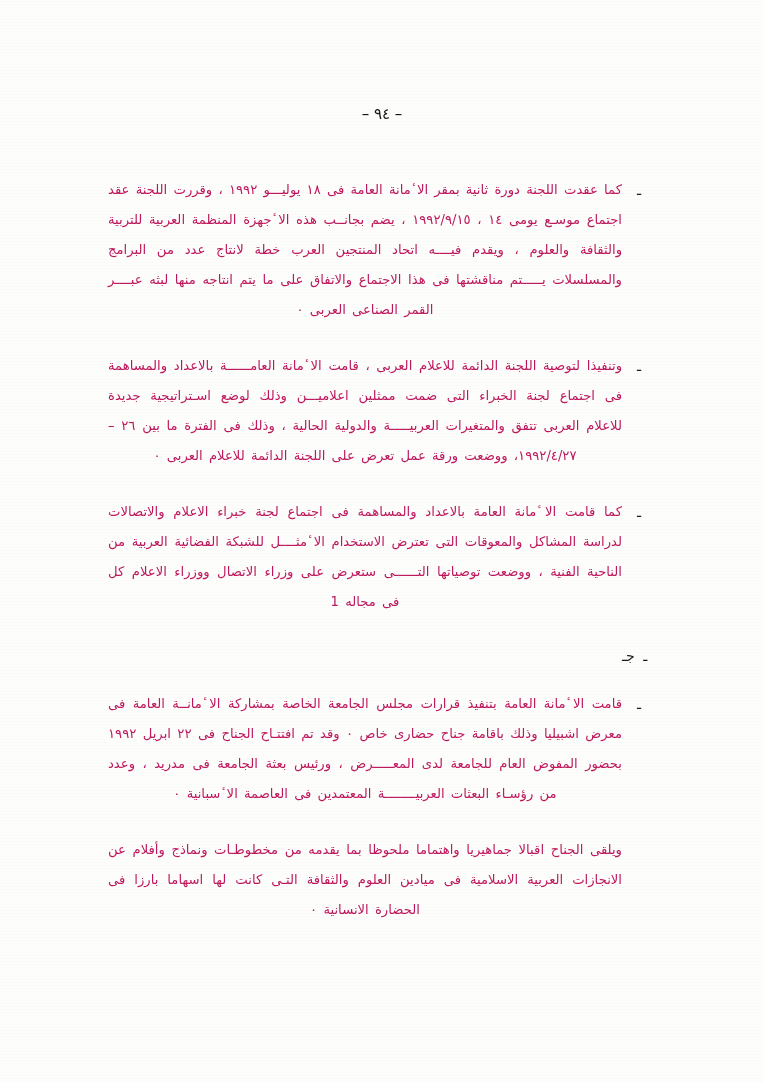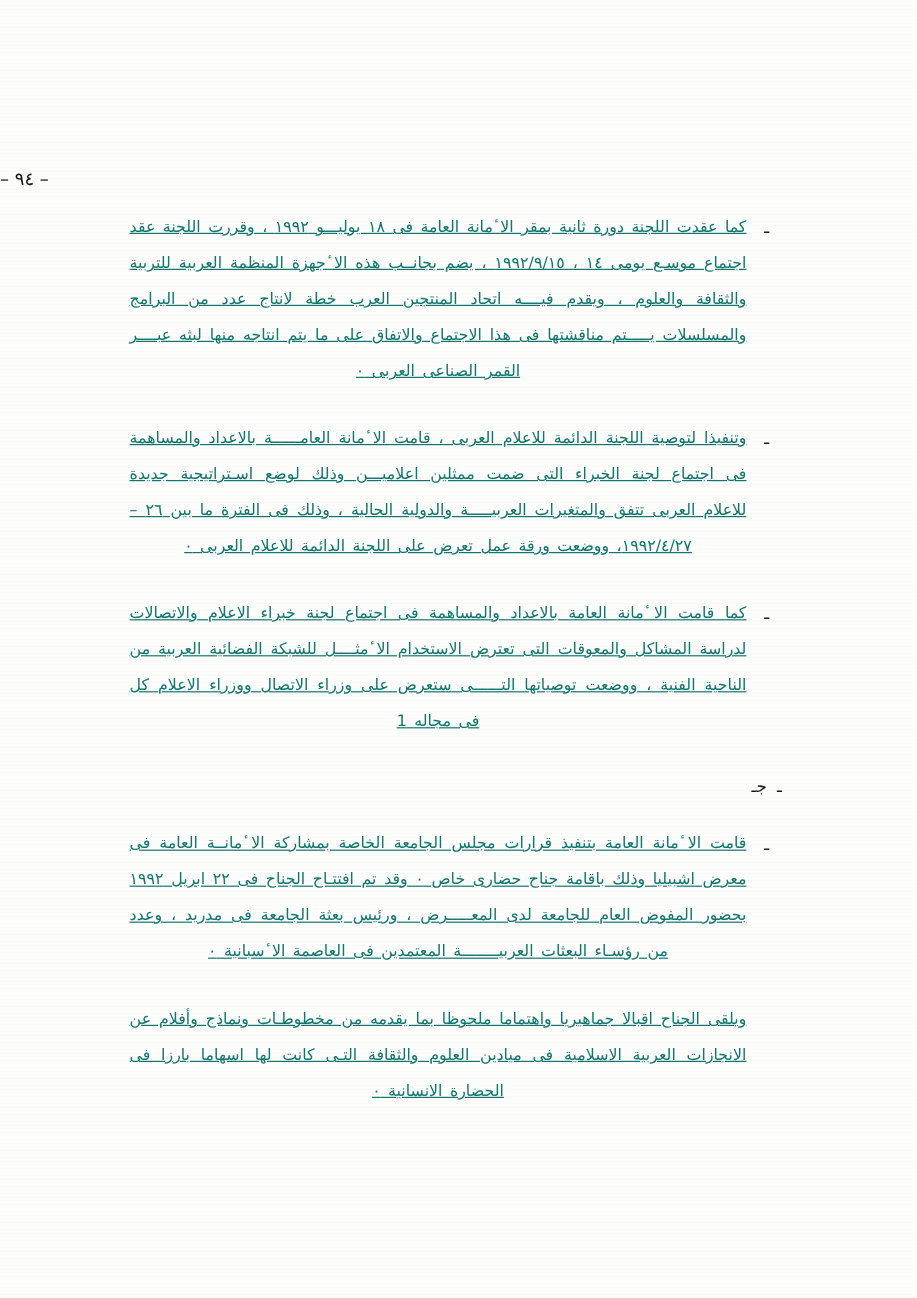--- a/index.html
+++ b/index.html
@@ -16,24 +16,24 @@
   }
   .page {
     position: relative;
     width: 764px;
     height: 1082px;
     background: #fdfdfc;
     box-sizing: border-box;
   }
   .page-number {
     position: absolute;
-    top: 140px;
+    top: 105px;
     left: 0;
     right: 0;
-    text-align: left;
+    text-align: center;
     font-size: 15px;
     letter-spacing: 1px;
     color: #161616;
   }
   .content {
     position: absolute;
     top: 175px;
     right: 108px;
     left: 108px;
   }
@@ -52,36 +52,35 @@
     line-height: 30px;
     color: #1d1d1d;
     user-select: none;
   }
   .para {
     flex: 1 1 auto;
     font-size: 13.2px;
     line-height: 30px;
     text-align: justify;
     text-align-last: center;
-    color: #0f766e;
+    color: #be185d;
     letter-spacing: 0.2px;
     word-spacing: 2px;
-    text-decoration: underline;
   }
   .heading-block {
     display: flex;
     flex-direction: row;
     align-items: flex-start;
     margin-top: 6px;
     margin-bottom: 20px;
   }
   .heading-marker {
     flex: 0 0 auto;
     width: 34px;
-    text-align: center;
+    text-align: left;
     font-size: 14px;
     line-height: 26px;
   }
   .heading-marker .letter {
     display: inline-block;
     margin-right: 4px;
   }
   .heading-text {
     flex: 0 0 auto;
     font-size: 13.6px;

